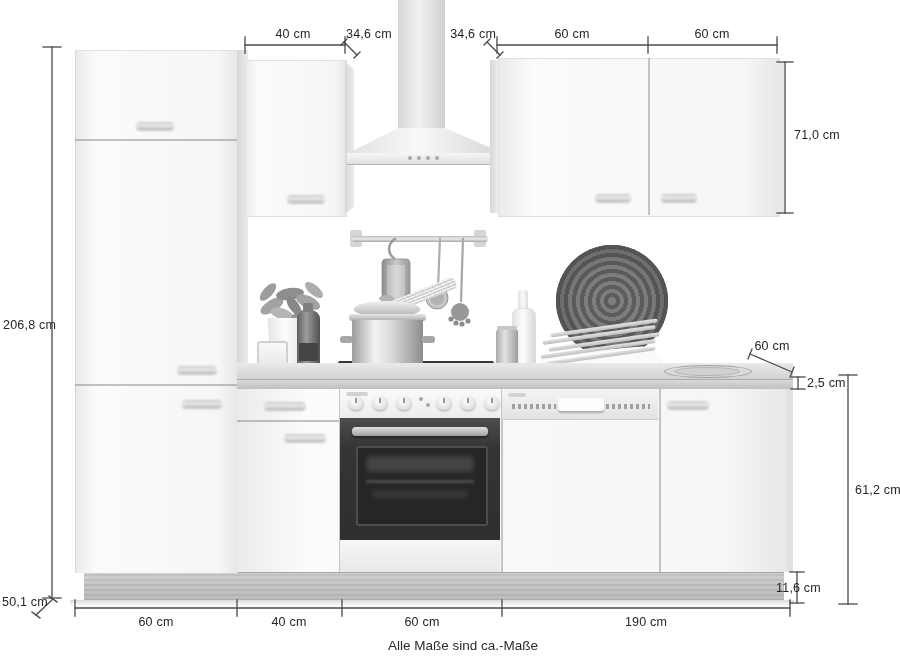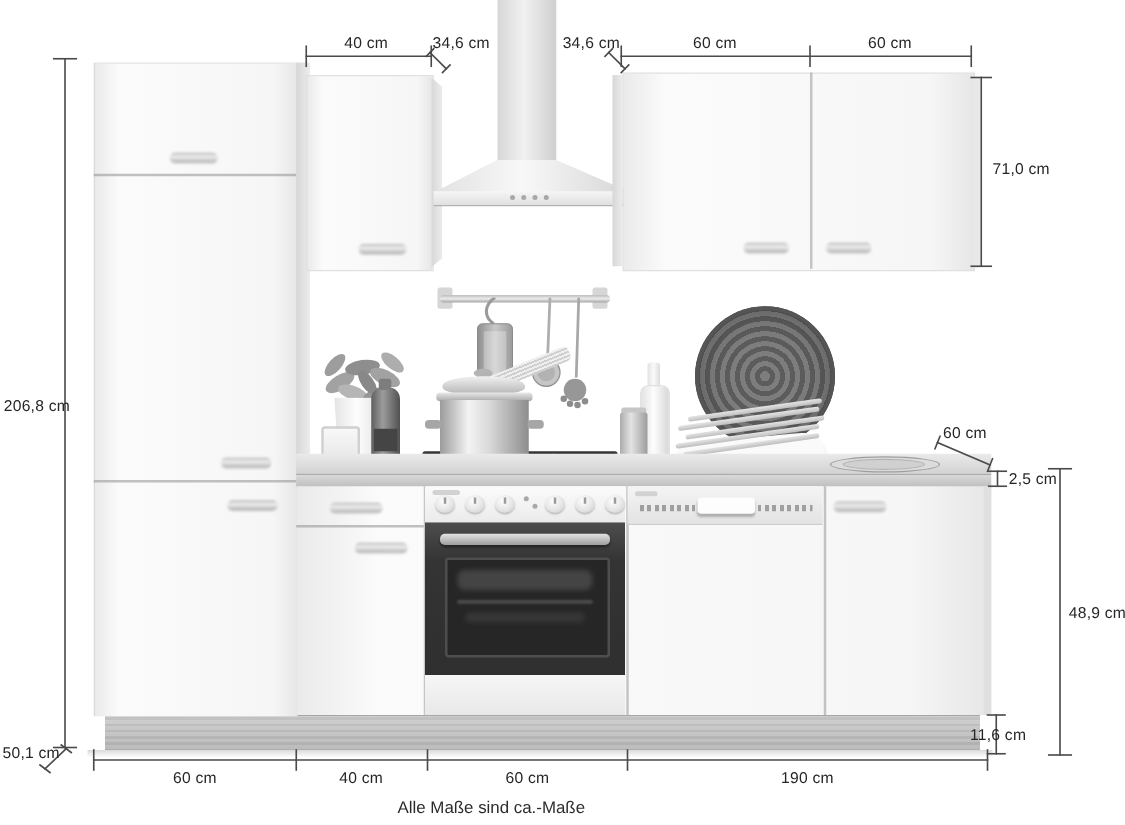--- a/index.html
+++ b/index.html
@@ -4,21 +4,21 @@
 <style>
   html,body{margin:0;padding:0;background:#fff;}
   .stage{position:relative;width:900px;height:660px;background:#ffffff;overflow:hidden;
          font-family:"Liberation Sans",sans-serif;}
   .abs{position:absolute;}
   
   .dim-label{position:absolute;font-size:12.5px;line-height:14px;color:var(--label-color,#262626);
              white-space:nowrap;letter-spacing:.2px;}
   .center{text-align:center;}
   .right{text-align:right;}
-  .footer-note{position:absolute;font-size:13.5px;color:#2b2b2b;text-align:left;}
+  .footer-note{position:absolute;font-size:13.5px;color:#2b2b2b;text-align:right;}
   .dims{position:absolute;left:0;top:0;pointer-events:none;}
   .dims line{stroke:var(--dim-line,#4a4a4a);stroke-width:1.3px;stroke-linecap:square;}
   
   .cab{background:linear-gradient(90deg,#eaeaea 0%,#fbfbfb 12%,#f6f6f6 88%,#e6e6e6 100%);}
   .side{background:linear-gradient(90deg,#d7d7d7,#ececec);}
   .divider-h{background:#8f8f8f;opacity:.55;height:1.5px;}
   .divider-v{background:#8f8f8f;opacity:.5;width:1.5px;}
   .handle{position:absolute;height:8px;border-radius:4px;
           background:linear-gradient(180deg,#c4c4c4,#ececec 45%,#b5b5b5);
           filter:blur(1px);box-shadow:0 1px 1px rgba(0,0,0,.18);}
@@ -283,21 +283,21 @@
   </svg>
 
   <div class="dim-label center" style="left:253px;top:27px;width:80px;">40 cm</div>
   <div class="dim-label" style="left:346px;top:27px;">34,6 cm</div>
   <div class="dim-label right" style="left:436px;top:27px;width:60px;">34,6 cm</div>
   <div class="dim-label center" style="left:532px;top:27px;width:80px;">60 cm</div>
   <div class="dim-label center" style="left:672px;top:27px;width:80px;">60 cm</div>
   <div class="dim-label" style="left:794px;top:128px;">71,0 cm</div>
   <div class="dim-label center" style="left:748px;top:339px;width:48px;">60 cm</div>
   <div class="dim-label" style="left:807px;top:376px;">2,5 cm</div>
-  <div class="dim-label" style="left:855px;top:483px;">48,9 cm</div>
+  <div class="dim-label" style="left:855px;top:483px;">61,2 cm</div>
   <div class="dim-label" style="left:776px;top:581px;">11,6 cm</div>
   <div class="dim-label" style="left:3px;top:318px;text-align:right;">206,8 cm</div>
   <div class="dim-label" style="left:2px;top:595px;">50,1 cm</div>
   <div class="dim-label center" style="left:116px;top:615px;width:80px;">60 cm</div>
   <div class="dim-label center" style="left:249px;top:615px;width:80px;">40 cm</div>
   <div class="dim-label center" style="left:382px;top:615px;width:80px;">60 cm</div>
   <div class="dim-label center" style="left:601px;top:615px;width:90px;">190 cm</div>
 
   <div class="footer-note" style="left:318px;top:638px;width:220px;">Alle Maße sind ca.-Maße</div>
 </div>

